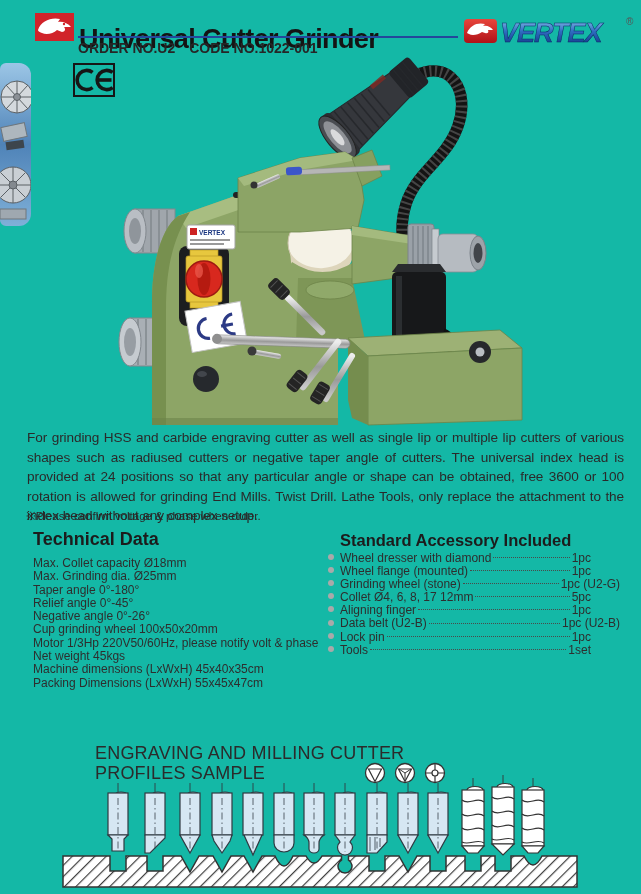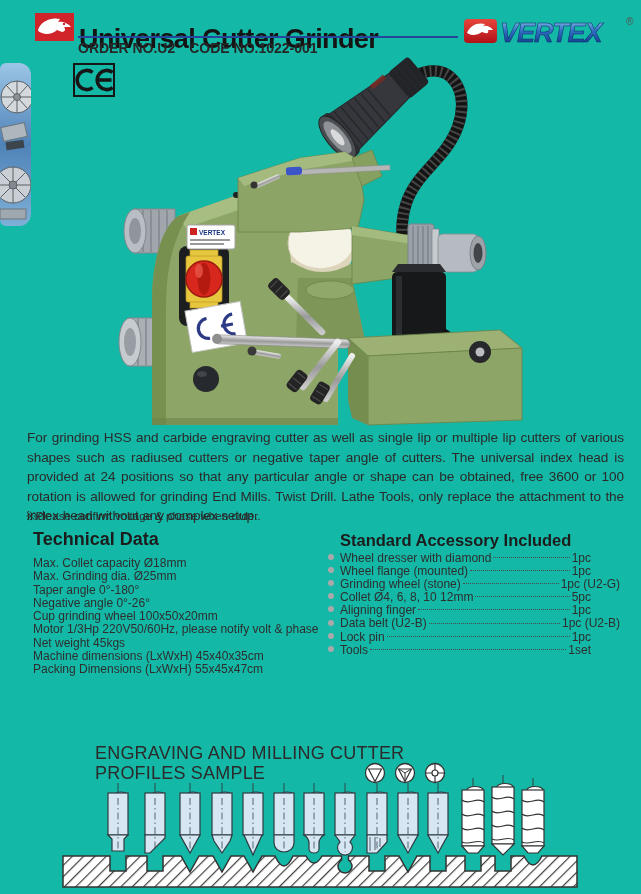--- a/index.html
+++ b/index.html
@@ -290,20 +290,21 @@
   </svg>
 
   <p class="description">For grinding HSS and carbide engraving cutter as well as single lip or multiple lip cutters of various shapes such as radiused cutters or negative taper angle of cutters. The universal index head is provided at 24 positions so that any particular angle or shape can be obtained, free 3600 or 100 rotation is allowed for grinding End Mills. Twist Drill. Lathe Tools, only replace the attachment to the index head without any complex setup.</p>
   <p class="order-note">※Please confirm voltage &amp; phase when order.</p>
 
   <section class="tech">
     <h2>Technical Data</h2>
     <div class="tech-item">Max. Collet capacity Ø18mm</div>
     <div class="tech-item">Max. Grinding dia. Ø25mm</div>
     <div class="tech-item">Taper angle 0°-180°</div>
+    <div class="tech-item">Relief angle 0°-45°</div>
     <div class="tech-item">Negative angle 0°-26°</div>
     <div class="tech-item">Cup grinding wheel 100x50x20mm</div>
     <div class="tech-item">Motor 1/3Hp 220V50/60Hz, please notify volt &amp; phase</div>
     <div class="tech-item">Net weight 45kgs</div>
     <div class="tech-item">Machine dimensions (LxWxH) 45x40x35cm</div>
     <div class="tech-item">Packing Dimensions (LxWxH) 55x45x47cm</div>
   </section>
 
   <section class="acc">
     <h2>Standard Accessory Included</h2>
@@ -320,21 +321,21 @@
         <span class="acc-qty">1pc</span>
       </div>
     <div class="acc-row">
         <span class="bullet"></span>
         <span class="acc-name">Grinding wheel (stone)</span>
         <span class="leader"></span>
         <span class="acc-qty">1pc (U2-G)</span>
       </div>
     <div class="acc-row w1">
         <span class="bullet"></span>
-        <span class="acc-name">Collet Ø4, 6, 8, 10 12mm</span>
+        <span class="acc-name">Collet Ø4, 6, 8, 17 12mm</span>
         <span class="leader"></span>
         <span class="acc-qty">5pc</span>
       </div>
     <div class="acc-row w1">
         <span class="bullet"></span>
         <span class="acc-name">Aligning finger</span>
         <span class="leader"></span>
         <span class="acc-qty">1pc</span>
       </div>
     <div class="acc-row">

